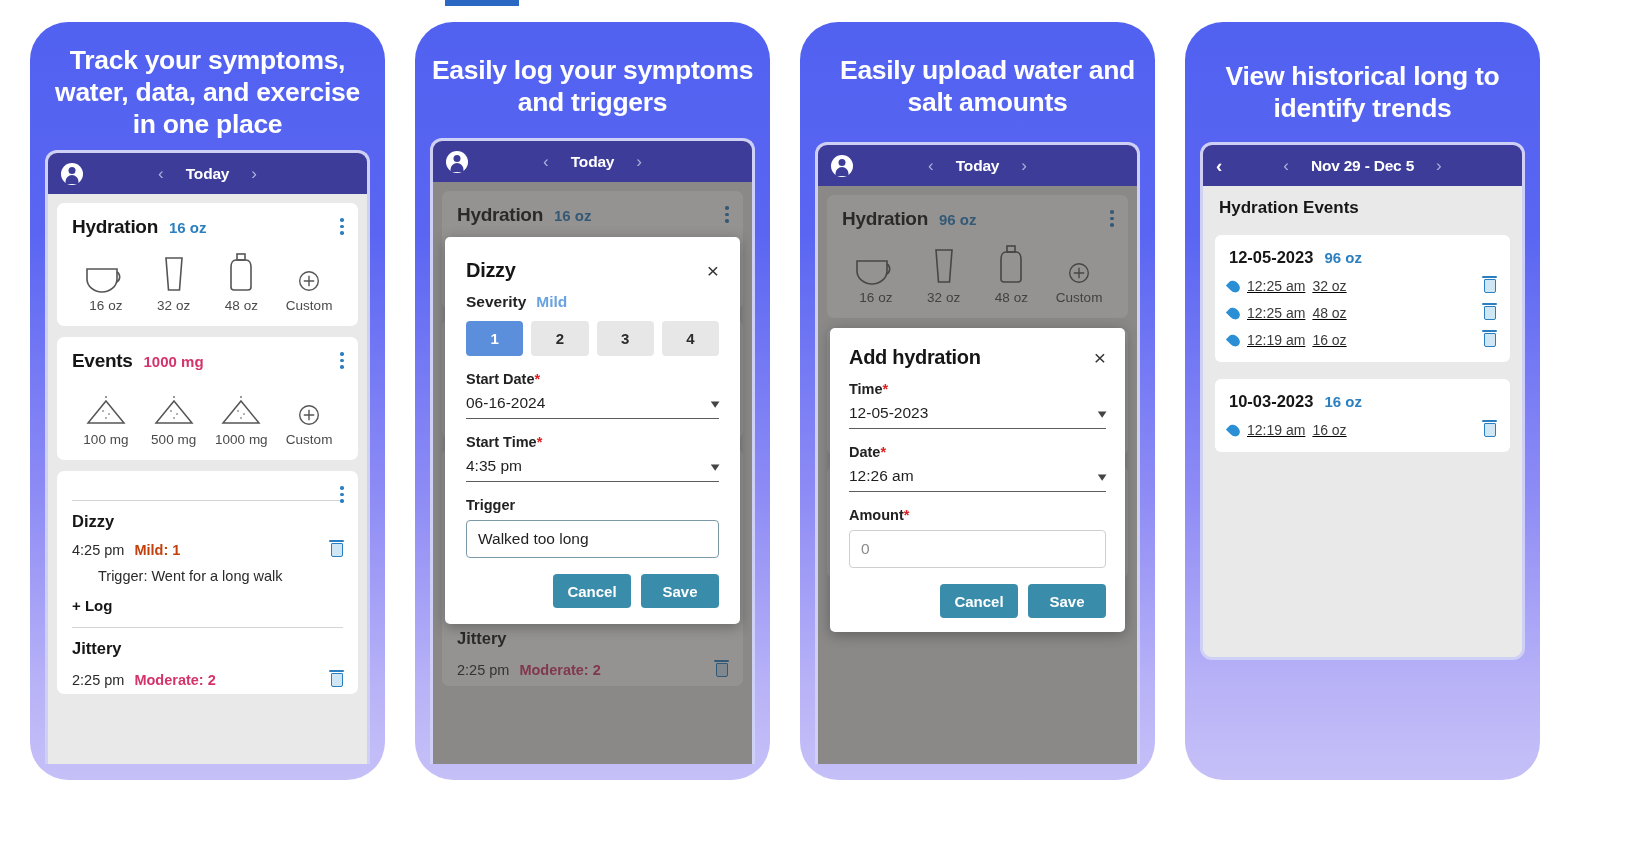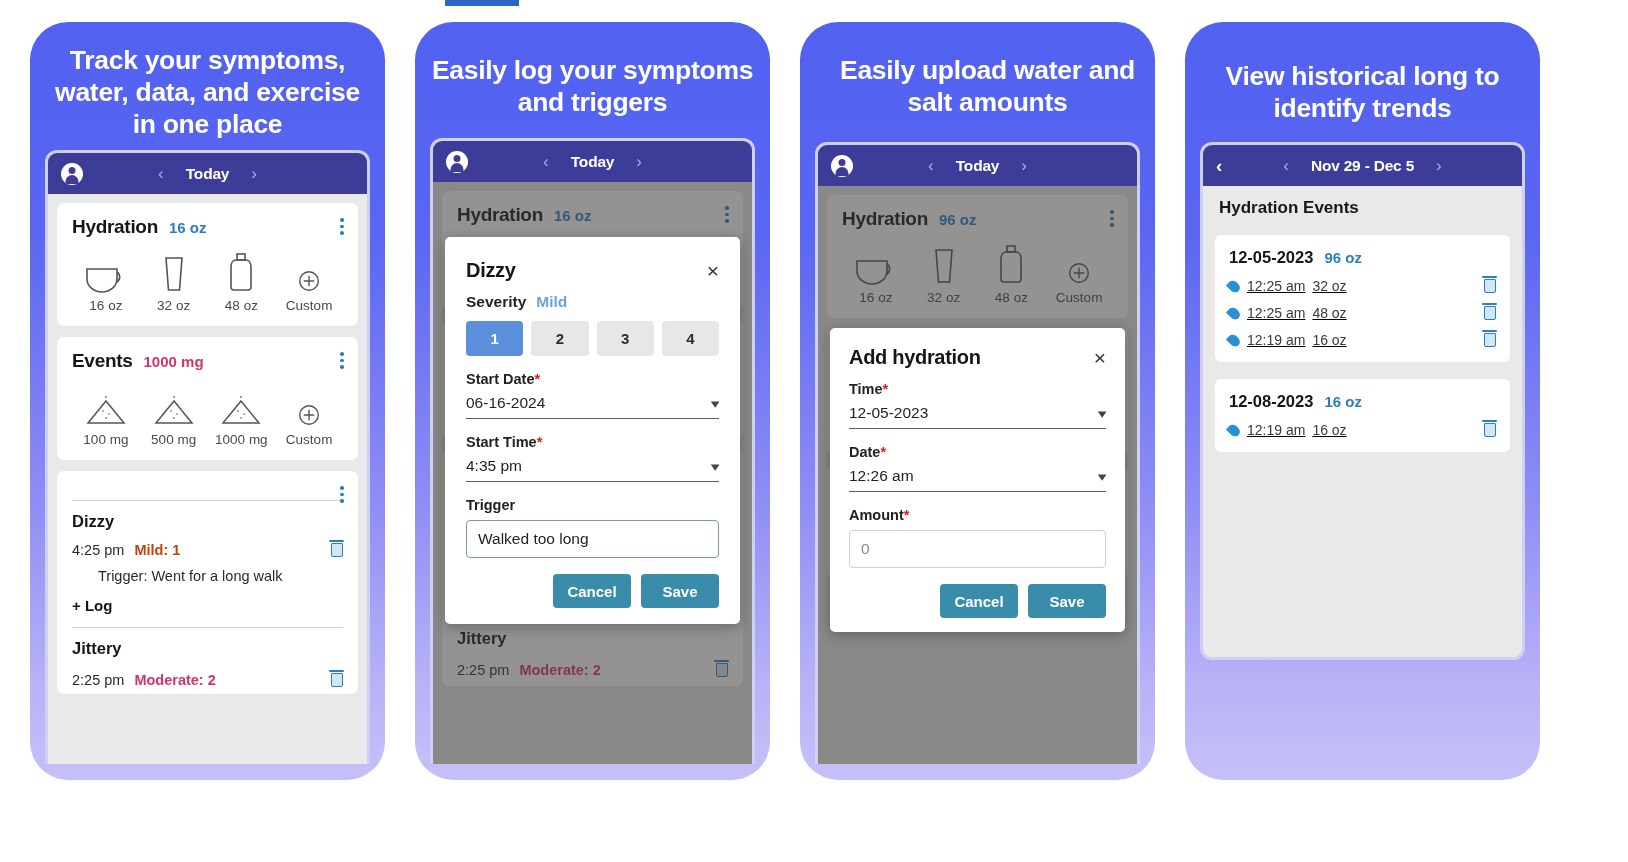--- a/index.html
+++ b/index.html
@@ -582,21 +582,21 @@
           <div class="hist-row">
             <span class="drop"></span>
             <span class="hist-txt">12:19 am</span>
             <span class="hist-txt" style="margin-left:7px;">16 oz</span>
             <span class="trash"></span>
           </div>
         </div>
 
         <div class="hist-card">
           <div class="hist-head">
-            <span class="hist-date">12-08-2023</span>
+            <span class="hist-date">10-03-2023</span>
             <span class="hist-total">16 oz</span>
           </div>
           <div class="hist-row">
             <span class="drop"></span>
             <span class="hist-txt">12:19 am</span>
             <span class="hist-txt" style="margin-left:7px;">16 oz</span>
             <span class="trash"></span>
           </div>
         </div>
       </div>

